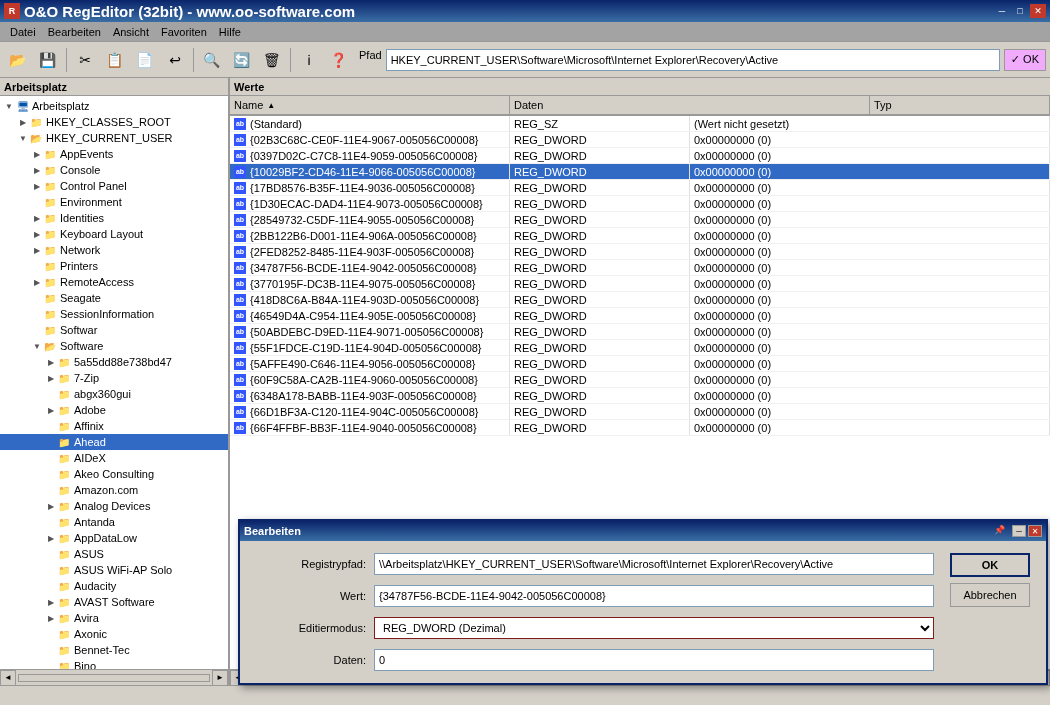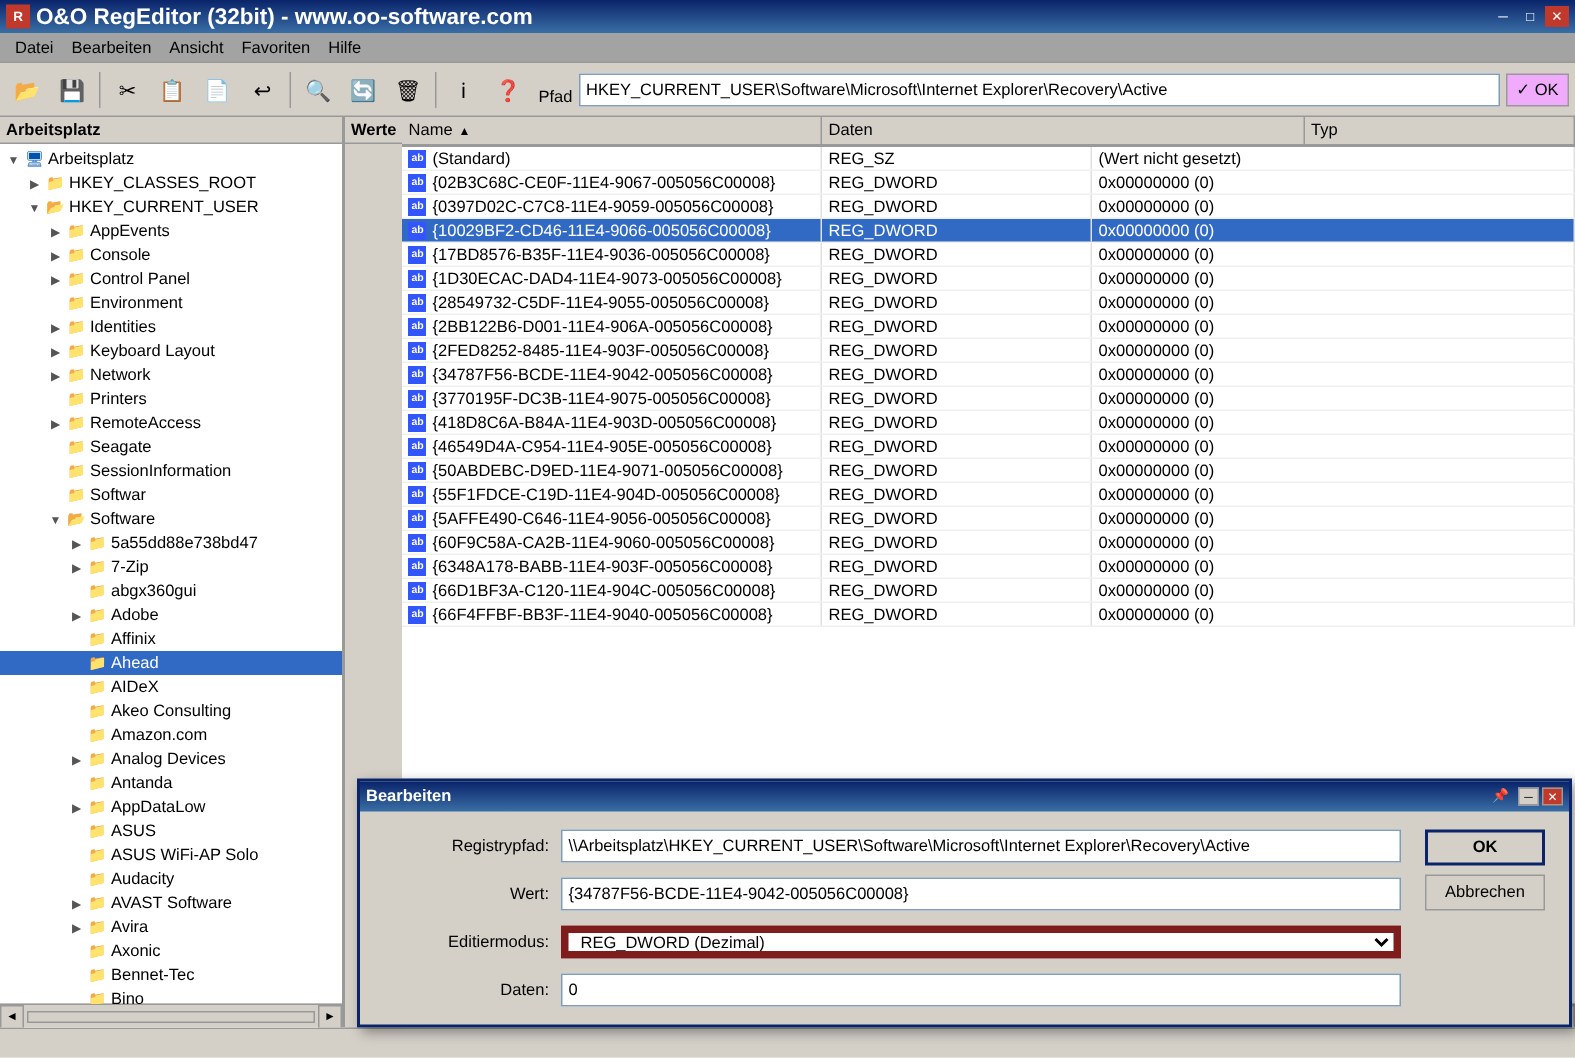--- a/index.html
+++ b/index.html
@@ -80,21 +80,21 @@
       background: #d4d0c8;
       border: 1px solid transparent;
       display: flex; align-items: center; justify-content: center;
       cursor: pointer;
       font-size: 14px;
     }
     .tb-sep { width: 1px; height: 24px; background: #999; margin: 0 2px; }
 
     .path-bar {
       display: flex;
-      align-items: flex-end;
+      align-items: flex-start;
       margin-left: 4px;
       flex: 1;
       gap: 4px;
     }
     .path-label { font-size: 11px; white-space: nowrap; }
     .path-input {
       flex: 1;
       height: 22px;
       border: 1px solid #7f9db9;
       background: white;
@@ -194,21 +194,21 @@
 
     
     .tree-content::-webkit-scrollbar { width: 16px; }
     .tree-content::-webkit-scrollbar-track { background: #d4d0c8; }
     .tree-content::-webkit-scrollbar-thumb { background: #a0a0a0; border: 1px solid #999; }
 
     
     .right-panel {
       flex: 1;
       display: flex;
-      flex-direction: row;
+      flex-direction: column;
       overflow: hidden;
       justify-content: center;
     }
 
     .registry-header {
       background: #d4d0c8;
       height: 18px;
       border-bottom: 1px solid #999;
       display: flex;
       align-items: center;
@@ -368,21 +368,21 @@
       background: white;
       border: 1px solid #7f9db9;
       padding: 2px 4px;
       height: 22px;
       display: flex;
       align-items: center;
     }
     .dialog-select {
       flex: 1;
       height: 22px;
-      border: 5px solid #7f1d1d;
+      border: 1px solid #7f1d1d;
       background: white;
       padding: 0 4px;
       font-size: 11px;
     }
     .dialog-input {
       flex: 1;
       height: 22px;
       border: 1px solid #7f9db9;
       background: white;
       padding: 0 4px;

